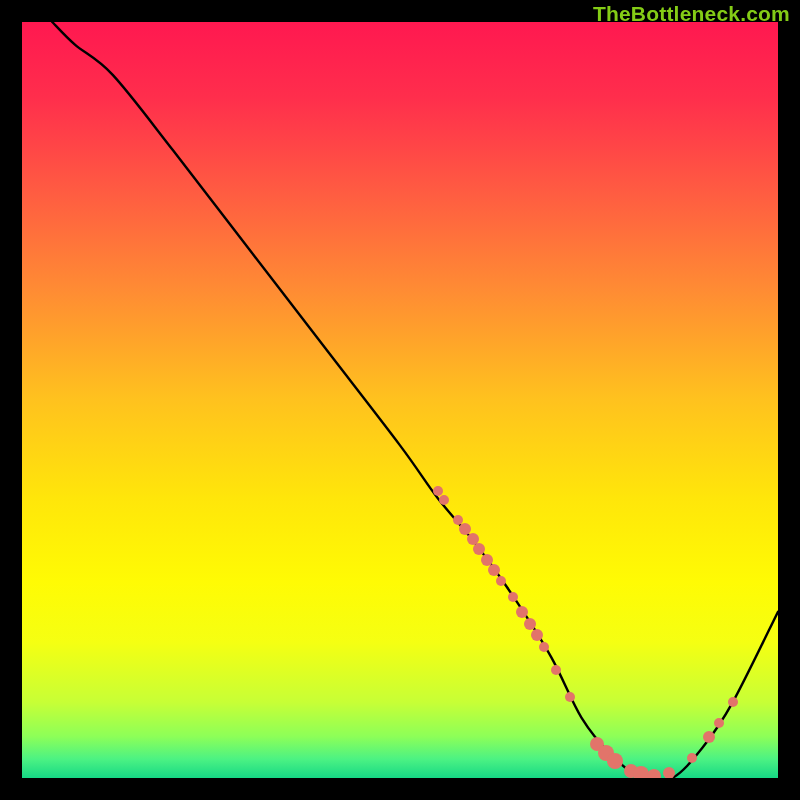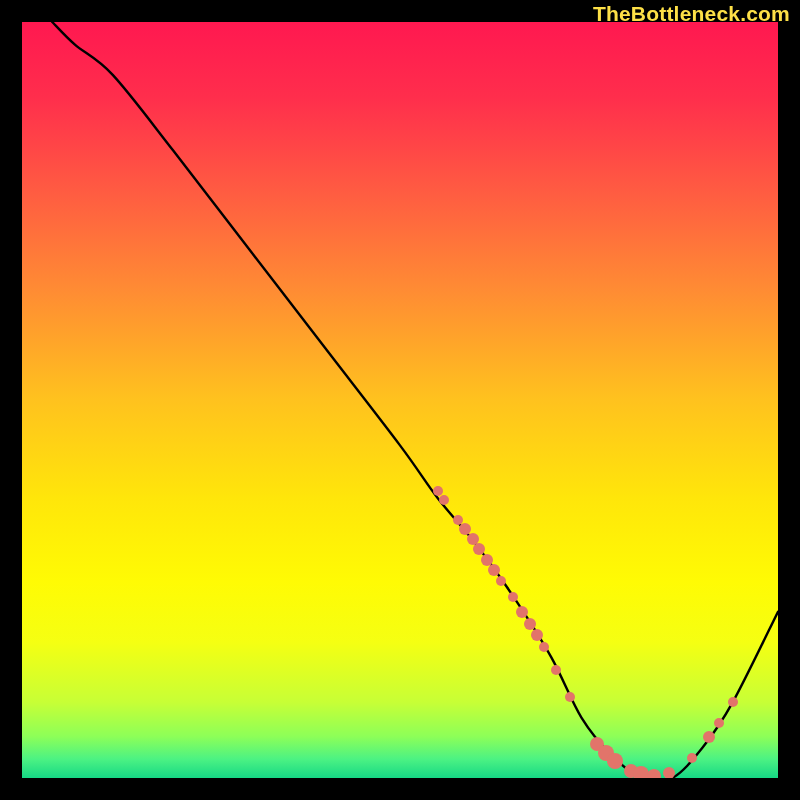--- a/index.html
+++ b/index.html
@@ -33,21 +33,21 @@
     position: absolute;
     inset: 0;
     width: 756px;
     height: 756px;
     pointer-events: none;
   }
   .watermark {
     position: absolute;
     top: 2px;
     right: 10px;
-    color: #fde047;
+    color: #84cc16;
     font-size: 21px;
     font-weight: 600;
     letter-spacing: 0.2px;
   }
   .dot {
     position: absolute;
     border-radius: 50%;
     background: #e2746a;
     transform: translate(-50%, -50%);
   }

